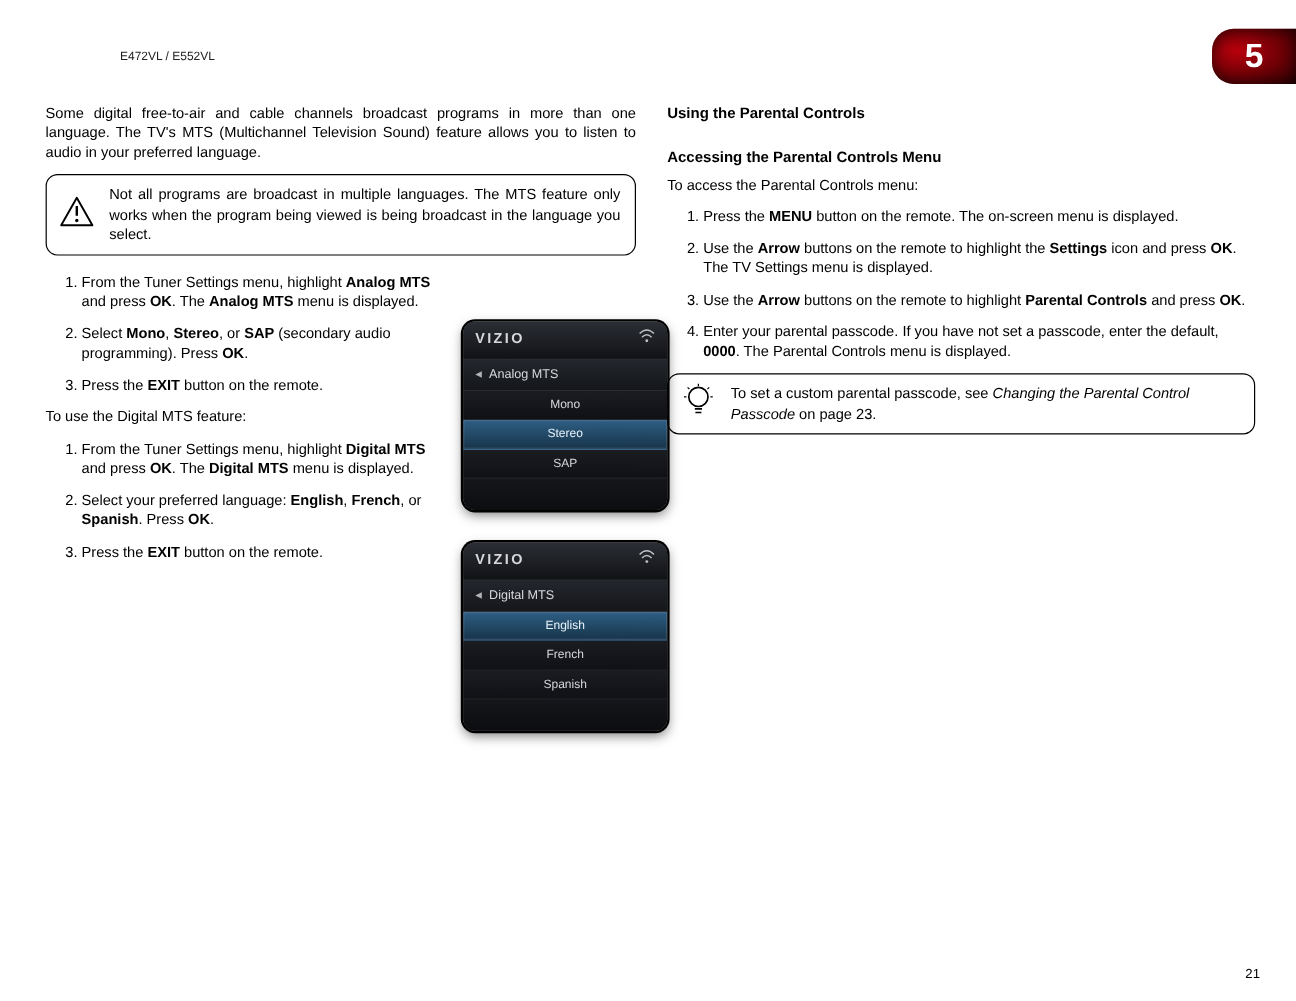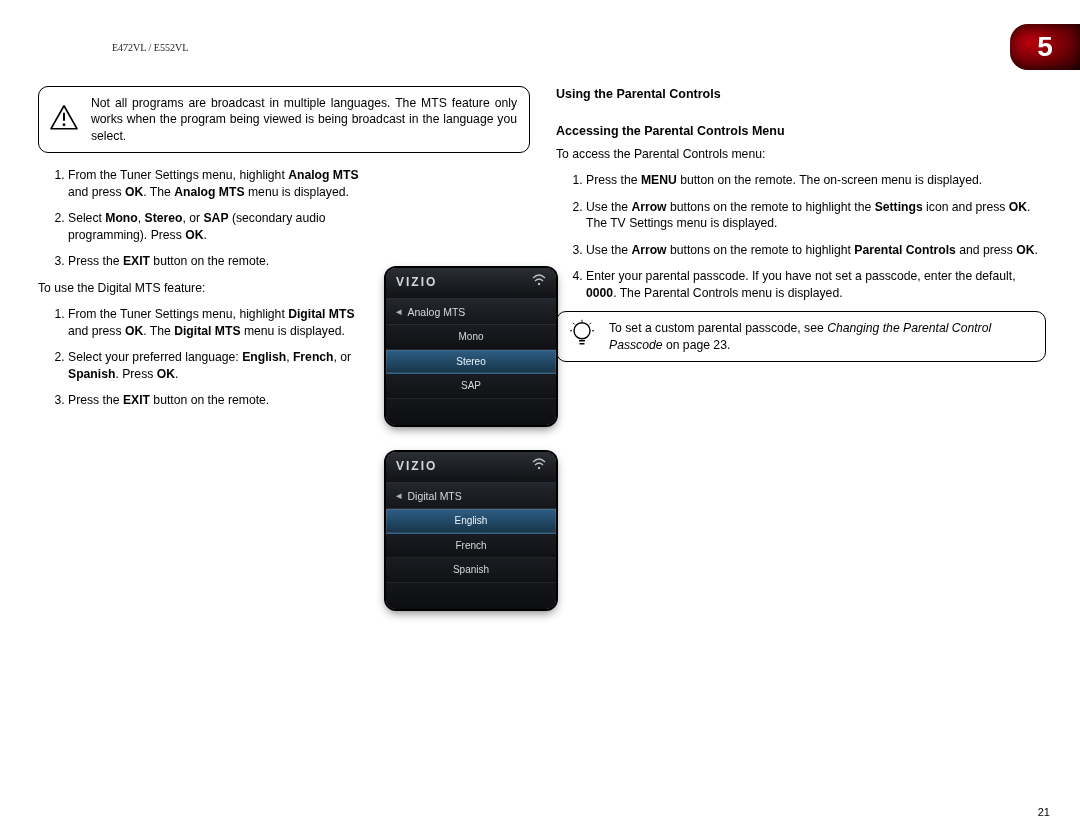--- a/index.html
+++ b/index.html
@@ -8,21 +8,21 @@
 
   .chapter-tab {
     position: absolute; top: 24px; right: 0; width: 70px; height: 46px;
     background: radial-gradient(ellipse at 30% 40%, #b8000c 0%, #6d0006 55%, #2a0002 100%);
     border-top-left-radius: 18px; border-bottom-left-radius: 18px;
     display: flex; align-items: center; justify-content: center;
     color: #fff; font-weight: bold; font-size: 28px;
     box-shadow: inset 0 0 12px rgba(0,0,0,0.6);
   }
 
-  .model { position: absolute; top: 42px; left: 112px; font-size: 10px; color: #222; font-family: Liberation Serif, serif; }
+  .model { position: absolute; top: 42px; left: 100px; font-size: 10px; color: #222; }
 
   .col { position: absolute; top: 86px; font-size: 12.2px; line-height: 1.35; }
   .col-left  { left: 38px;  width: 492px; }
   .col-right { left: 556px; width: 490px; }
 
   .h3 { font-weight: bold; font-size: 12.5px; margin-bottom: 6px; }
   .para { margin-bottom: 10px; }
   .jst { text-align: justify; }
 
   .callout {
@@ -83,20 +83,21 @@
 <div class="page">
 
   <div class="chapter-tab">
     <span>5</span>
   </div>
 
   <div class="model">E472VL / E552VL</div>
 
   <div class="col col-left">
     <div class="left-body">
+      <div class="para jst">Some digital free-to-air and cable channels broadcast programs in more than one language. The TV's MTS (Multichannel Television Sound) feature allows you to listen to audio in your preferred language.</div>
 
       <div class="callout jst">
         <span class="icon">
           <svg width="30" height="28" viewBox="0 0 30 28">
             <polygon points="15,2 28,25 2,25" fill="none" stroke="#000" stroke-width="1.6" stroke-linejoin="round"></polygon>
             <line x1="15" y1="9" x2="15" y2="17" stroke="#000" stroke-width="2"></line>
             <circle cx="15" cy="21" r="1.4" fill="#000"></circle>
           </svg>
         </span>
         <span>Not all programs are broadcast in multiple languages. The MTS feature only works when the program being viewed is being broadcast in the language you select.</span>

